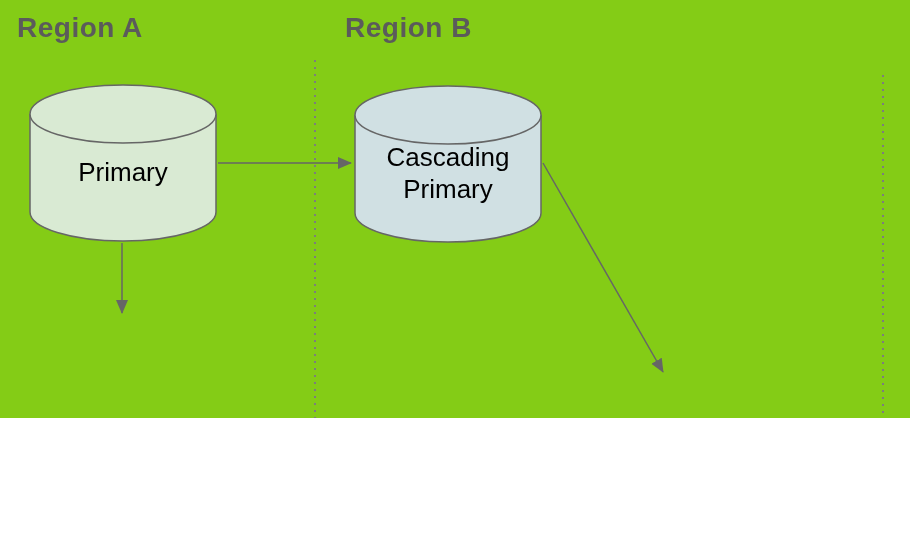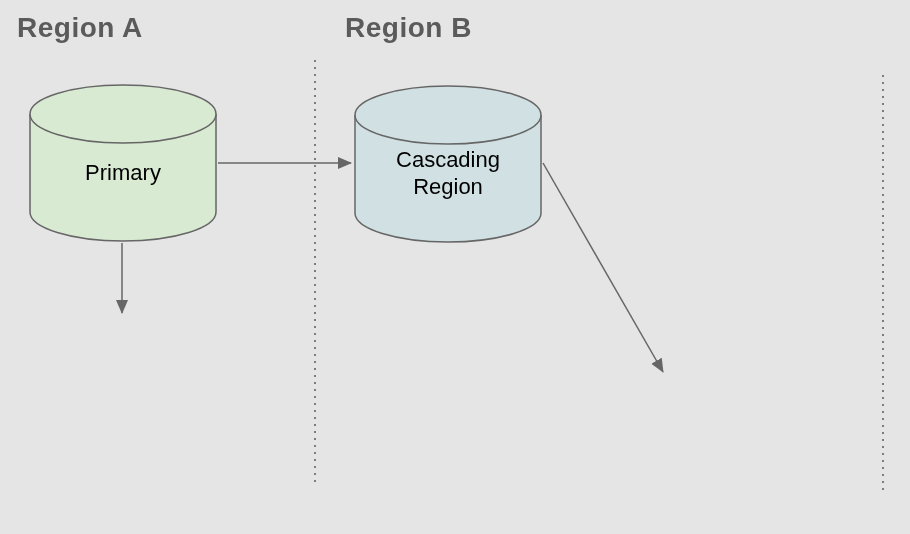--- a/index.html
+++ b/index.html
@@ -4,22 +4,22 @@
 <style>
   html, body {
     margin: 0;
     padding: 0;
     background: #ffffff;
     font-family: "Liberation Sans", sans-serif;
   }
   .canvas {
     position: relative;
     width: 910px;
-    height: 534px;
-    background: #e5e5e5;
+    height: 418px;
+    background: #84cc16;
     overflow: hidden;
   }
   .region-title {
     position: absolute;
     font-size: 28px;
     font-weight: bold;
     color: #5b5b5b;
     letter-spacing: 0.5px;
     white-space: nowrap;
   }
@@ -51,21 +51,21 @@
   .node .label {
     position: absolute;
     left: 0;
     right: 0;
     top: 45px;
     bottom: 25px;
     display: flex;
     align-items: center;
     justify-content: center;
     text-align: center;
-    font-size: 22px;
+    font-size: 26px;
     line-height: 1.22;
     color: #000000;
   }
   .node .label span {
     display: inline-block;
     max-width: 130px;
   }
 </style>
 </head>
 <body>
@@ -99,18 +99,18 @@
     </div>
   </div>
 
 
   <div class="node" style="left:353px; top:84px;">
     <svg class="cyl" width="190" height="160" viewBox="0 0 190 160">
       <path d="M2 31 V129 a93 29 0 0 0 186 0 V31" stroke="#666666" stroke-width="1.5" fill="#d0e0e3"></path>
       <ellipse cx="95" cy="31" rx="93" ry="29" stroke="#666666" stroke-width="1.5" fill="#d0e0e3"></ellipse>
     </svg>
     <div class="label">
-      <span>Cascading Region</span>
+      <span>Cascading Primary</span>
     </div>
   </div>
 
 
 </div>
 
 </body></html>

